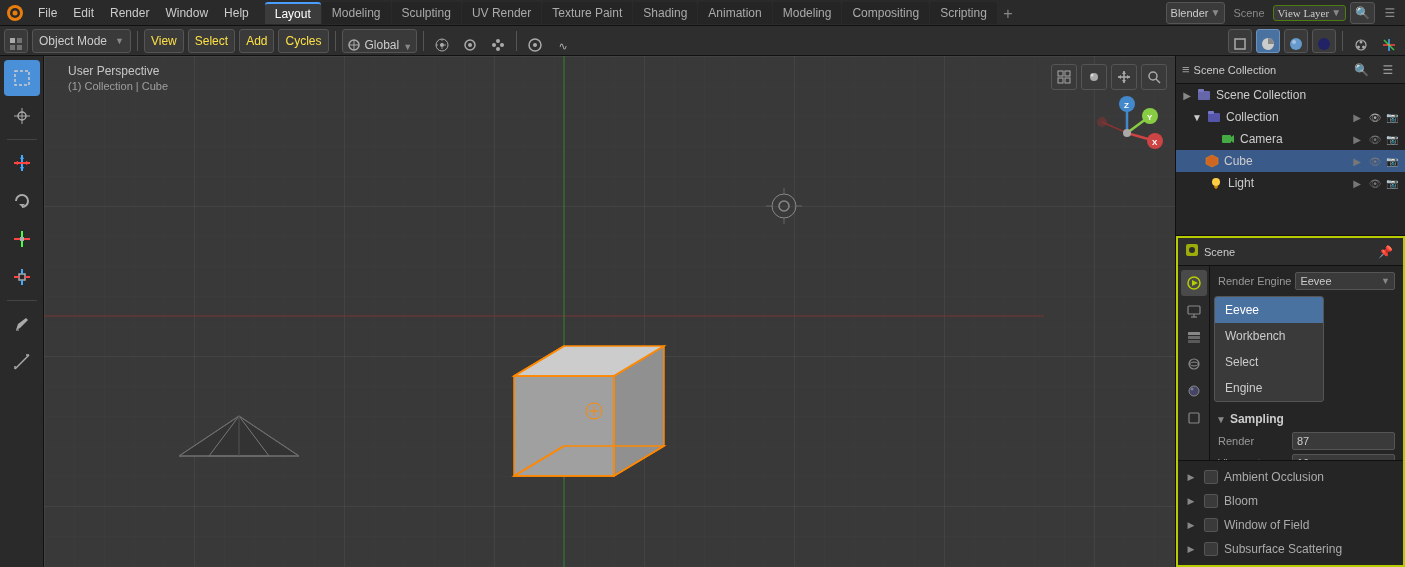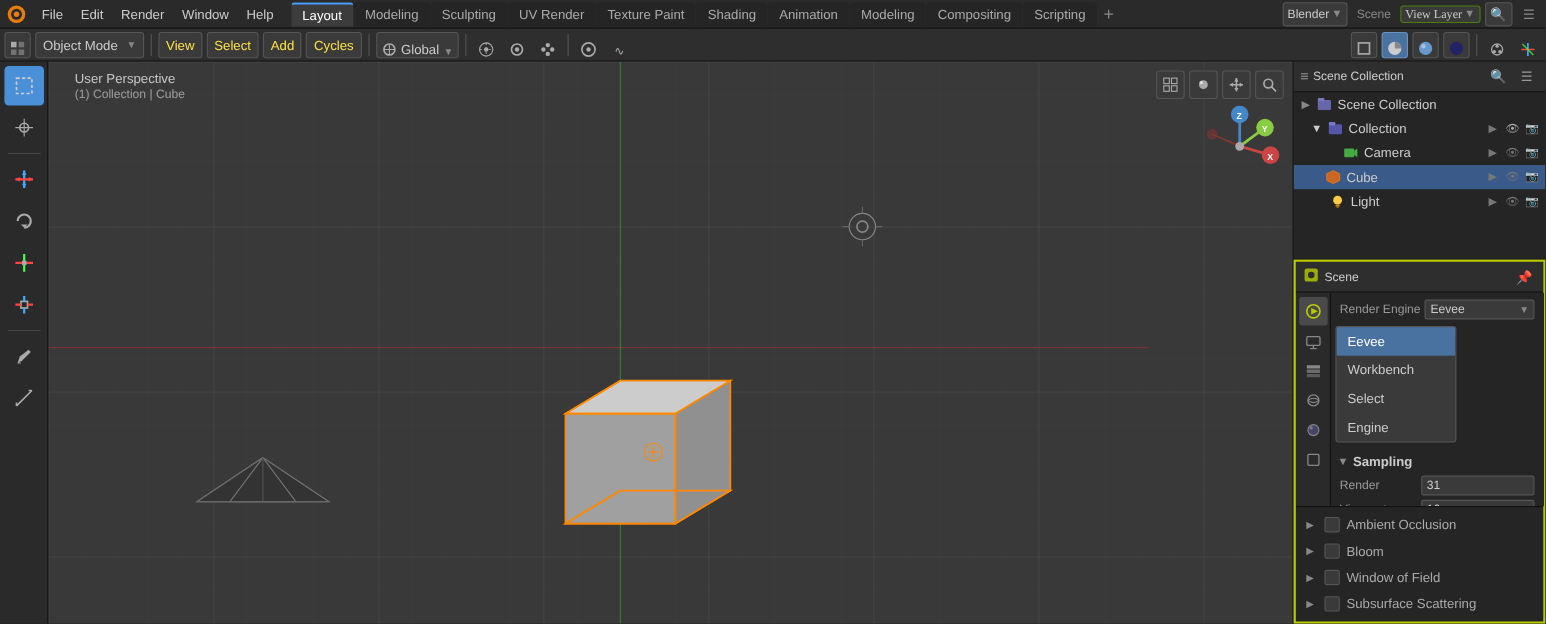--- a/index.html
+++ b/index.html
@@ -1043,21 +1043,21 @@
             <div class="props-section-header">
               <span style="color:#888;font-size:10px;margin-right:4px;">▼</span>
               <div class="props-section-title">
                 <span>Sampling</span>
               </div>
             </div>
             <div class="props-row">
               <div class="props-row-label">
                 <span>Render</span>
               </div>
-              <div class="props-row-value">31</div>
+              <div class="props-row-value">87</div>
             </div>
             <div class="props-row">
               <div class="props-row-label">
                 <span>Viewport</span>
               </div>
               <div class="props-row-value">16</div>
             </div>
           </div>
         </div>
       </div>

